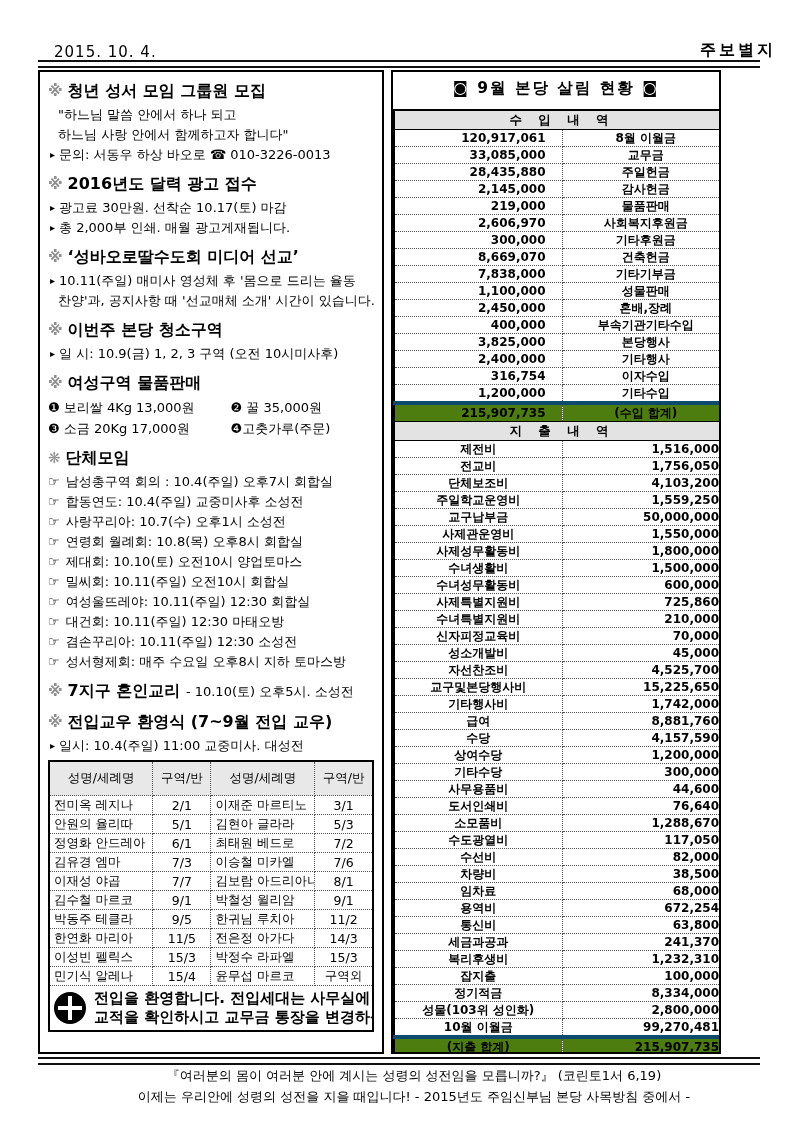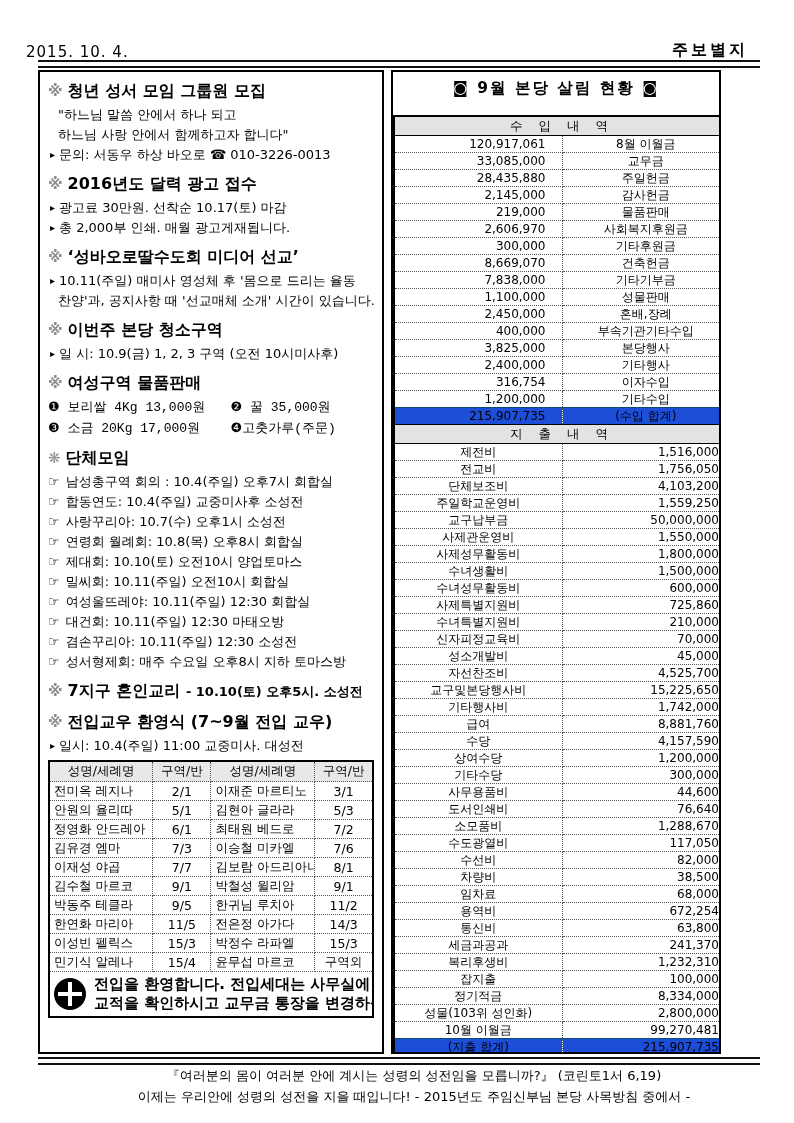--- a/index.html
+++ b/index.html
@@ -1,65 +1,65 @@
 <!DOCTYPE html>
 <html><head>
 <meta charset="utf-8">
 <style>
   html,body{margin:0;padding:0;}
   body{
     width:794px;height:1123px;background:#ffffff;color:#000;
     font-family:"DejaVu Sans","Liberation Sans",sans-serif;
     position:relative;overflow:hidden;
   }
-  .hdr{position:absolute;top:40px;left:26px;width:722px;display:flex;justify-content:space-between;align-items:flex-end;}
+  .hdr{position:absolute;top:40px;left:54px;width:722px;display:flex;justify-content:space-between;align-items:flex-end;}
   .hdr-date{font-size:15px;letter-spacing:1px;}
   .hdr-mast{font-size:16px;font-weight:bold;letter-spacing:3px;}
   .rule-double{position:absolute;left:38px;width:722px;height:2px;border-top:2px solid #111;border-bottom:2px solid #111;padding-top:2px;box-sizing:content-box;}
   .rule-top{top:60px;}
   .rule-bottom{top:1057px;}
 
   .col-left{position:absolute;left:38px;top:70px;width:346px;height:984px;border:2px solid #000;box-sizing:border-box;padding:6px 8px;overflow:hidden;}
   .col-right{position:absolute;left:391px;top:70px;width:330px;height:984px;border:2px solid #000;box-sizing:border-box;padding:4px 0;overflow:hidden;}
 
   .h-sec{font-size:16px;font-weight:bold;margin:8px 0 3px;line-height:22px;white-space:nowrap;}
   .h-sec:first-child{margin-top:2px;}
   .mark{color:#8f8f8f;font-weight:bold;margin-right:5px;font-size:15px;}
   .h-sub{font-weight:bold;font-size:16px;}
-  .h-rest{font-weight:bold;font-size:13px;}
+  .h-rest{font-weight:normal;font-size:13px;}
   .line{font-size:13px;line-height:20px;white-space:nowrap;}
   .indent{padding-left:10px;}
   .tri{font-size:10px;margin:0 4px 0 2px;vertical-align:1px;}
   .hand{margin-right:6px;}
   .goods{display:grid;grid-template-columns:56% 44%;font-size:13px;line-height:21px;}
-  .goods span{white-space:nowrap;font-family:Liberation Mono, monospace;}
+  .goods span{white-space:nowrap;}
 
   table{border-collapse:collapse;}
   
   .roster{width:100%;border:2px solid #000;margin-top:4px;font-size:12.5px;table-layout:fixed;}
-  .roster th{background:#e8e8e8;font-weight:normal;border:1px dotted #555;border-top:none;height:19px;padding:0;}
+  .roster th{background:#e8e8e8;font-weight:normal;border:1px dotted #555;border-top:none;height:19px;padding:7px;}
   .roster td{border:1px dotted #555;height:18px;padding:0 0 0 4px;white-space:nowrap;overflow:hidden;}
   .roster .zone{text-align:center;padding:0;}
   .roster .notice-cell{border:none;border-top:1px dotted #555;padding:3px 4px;}
   .notice-wrap{display:flex;align-items:center;gap:8px;}
   .notice-text{font-size:15px;font-weight:bold;line-height:19px;white-space:nowrap;}
   .cross-badge{width:32px;height:32px;border-radius:50%;background:#000;position:relative;flex:0 0 32px;}
   .cross-badge::before{content:"";position:absolute;left:14px;top:4px;width:4px;height:24px;background:#fff;}
   .cross-badge::after{content:"";position:absolute;left:4px;top:14px;width:24px;height:4px;background:#fff;}
 
   
   .fin-title{text-align:center;font-size:15.5px;font-weight:bold;letter-spacing:2px;margin:2px 8px 4px;}
-  .fin{width:338px;margin:16px auto;border:2px solid #000;font-size:12px;table-layout:fixed;}
+  .fin{width:338px;margin:10px auto;border:2px solid #000;font-size:12px;table-layout:fixed;font-weight:bold;}
   .fin td{height:16px;line-height:16px;padding:0;border-bottom:1px dotted #555;white-space:nowrap;overflow:hidden;}
   .fin .sec-head{background:#e3e3e3;text-align:center;letter-spacing:6px;border-top:1.5px solid #000;border-bottom:1.5px solid #000;height:18px;font-size:12.5px;}
   .fin .cell-l{border-right:1px dotted #555;width:50%;}
   .fin .amt{text-align:right;padding-right:16px;}
   .fin .amt2{text-align:right;padding-right:10px;}
   .fin .lbl{text-align:center;}
-  .fin .total td{background:#1d4ed8;border-top:1px solid #0c4a6e;border-bottom:1.5px solid #000;}
+  .fin .total td{background:#4d7c0f;border-top:4px solid #0c4a6e;border-bottom:1.5px solid #000;}
 
   .footer{position:absolute;top:1065px;left:17px;width:794px;text-align:center;font-size:13px;line-height:21px;}
 </style>
 </head>
 <body>
 
 <div class="hdr">
   <span class="hdr-date">2015. 10. 4.</span>
   <span class="hdr-mast">주보별지</span>
 </div>

